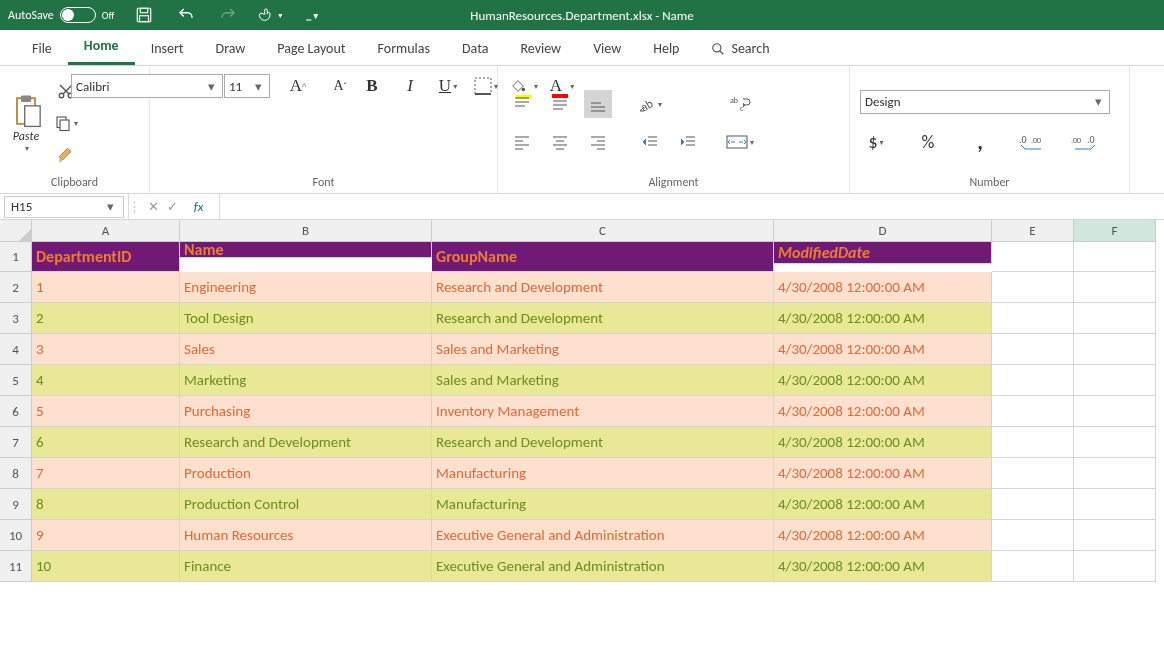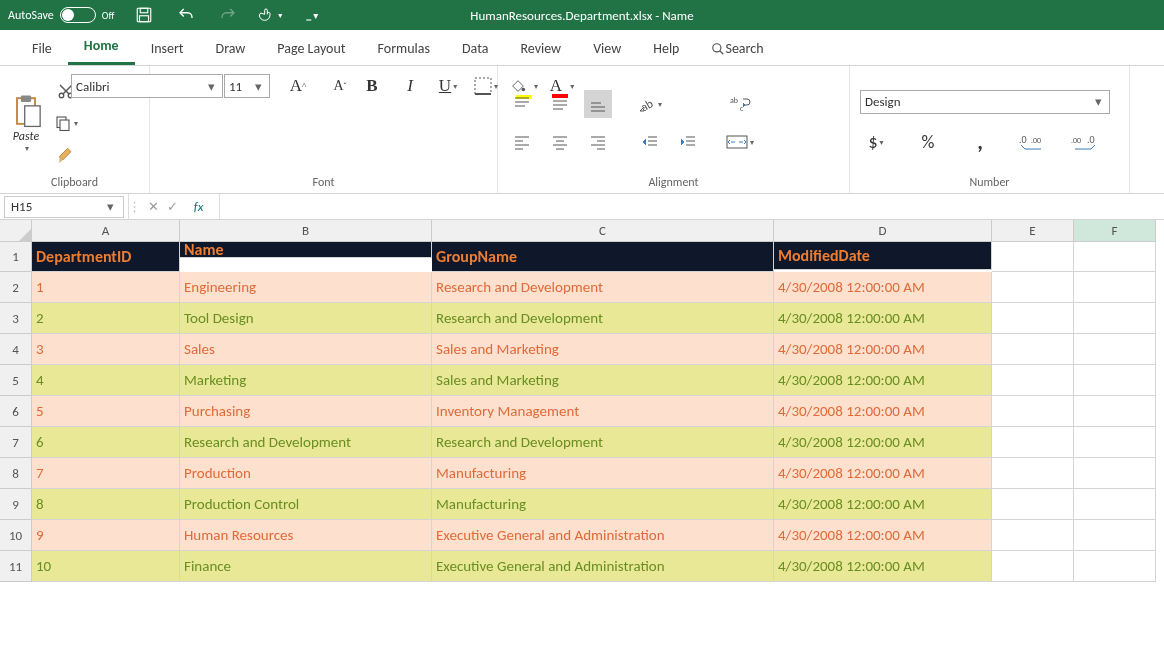--- a/index.html
+++ b/index.html
@@ -12,21 +12,21 @@
   .toggle-dot { width: 12px; height: 12px; background: #fff; border-radius: 50%; }
   .qat { display: flex; align-items: center; gap: 18px; margin-left: 18px; }
   .qat-btn { width: 24px; height: 24px; display: flex; align-items: center; justify-content: center; cursor: pointer; }
   .doc-title { position: absolute; left: 50%; transform: translateX(-50%); font-size: 13px; width: 400px; text-align:center;}
   .doc-title span:last-child { font-weight: 300; }
 
   
   .ribbon-tabs { background: #fff; height: 36px; border-bottom: 1px solid #d4d4d4; display: flex; align-items: end; padding-left: 16px; gap: 0; }
   .ribtab { padding: 8px 16px 8px 16px; font-size: 14px; color: #444; cursor: pointer; }
   .ribtab.active { color: #217346; border-bottom: 3px solid #217346; font-weight: 600; }
-  .ribtab.search { display:flex; align-items:center; }
+  .ribtab.search { display:flex; align-items:center; gap:6px;}
 
   
   .ribbon-body { background: #fff; height: 128px; border-bottom: 1px solid #d4d4d4; display: flex; }
   .group { border-right: 1px solid #e6e6e6; padding: 6px 10px 2px 10px; position: relative; display: flex; flex-direction: column; }
   .group-content { flex: 1; display: flex; align-items: center; gap: 4px; }
   .group-label { text-align: center; font-size: 12px; color: #666; padding: 2px 0; position:relative;}
 
   
   .clip-col1 { display:flex; flex-direction:column; align-items:center; gap:4px; }
   .clip-col2 { display:flex; flex-direction:column; gap:8px; margin-left:8px; }
@@ -65,21 +65,21 @@
   .grid { display:flex; flex-direction:column;}
   .corner { width:32px; height:22px; background:#f0f0f0; border-right:1px solid #ccc; border-bottom:1px solid #ccc; display:flex; align-items:flex-end; justify-content:flex-end;}
   .corner svg{display:block;}
   .row { display:flex;}
   .col-head { height:22px; background:#f0f0f0; border-right:1px solid #ccc; border-bottom:1px solid #ccc; text-align:center; font-size:13px; color:#555; line-height:22px;}
   .col-head.hover { background:#d0e8dc;}
   .row-head { width:32px; background:#f0f0f0; border-right:1px solid #ccc; border-bottom:1px solid #ccc; text-align:center; font-size:13px; color:#555;}
   .cell { border-right:1px solid #d4d4d4; border-bottom:1px solid #d4d4d4; padding:2px 4px; font-size:15px; height:31px; display:flex; align-items:center; overflow:hidden; white-space:nowrap;}
   
   .cA{width:148px;} .cB{width:252px;} .cC{width:342px;} .cD{width:218px;} .cE{width:82px;} .cF{width:82px;}
-  .hdr-cell { background:#0f172a; color:#ed7d31; font-weight:700; font-size:16px;}
+  .hdr-cell { background:#701a75; color:#ed7d31; font-weight:700; font-size:16px;}
   .row-odd { background:#fde0ce; color:#e06b3a; }
   .row-even { background:#e9e896; color:#6b8e23; }
   .blank { background:#fff;}
 
   .dropd { width:10px; display:inline-block; color:#666;}
 </style>
 </head>
 <body>
 
 <div class="title-bar">
@@ -405,21 +405,21 @@
     <div class="col-head cD">D</div>
     <div class="col-head cE">E</div>
     <div class="col-head cF hover">F</div>
   </div>
   <div id="grid-rows">
       <div class="row">
         <div class="row-head" style="height: 30px; line-height: 30px;">1</div>
         <div class="cell hdr-cell cA" style="height: 30px;">DepartmentID</div>
         <div class="cell hdr-cell cB" style="height: 16px;">Name</div>
         <div class="cell hdr-cell cC" style="height: 30px;">GroupName</div>
-        <div class="cell hdr-cell cD" style="height: 28px;">ModifiedDate</div>
+        <div class="cell hdr-cell cD" style="height: 22px; font-style: italic;">ModifiedDate</div>
         <div class="cell blank cE" style="height: 30px;"></div>
         <div class="cell blank cF" style="height: 30px;"></div>
       </div>
       <div class="row">
         <div class="row-head" style="height: 31px; line-height: 31px;">2</div>
         <div class="cell row-odd cA">1</div>
         <div class="cell row-odd cB">Engineering</div>
         <div class="cell row-odd cC">Research and Development</div>
         <div class="cell row-odd cD">4/30/2008 12:00:00 AM</div>
         <div class="cell blank cE"></div>

